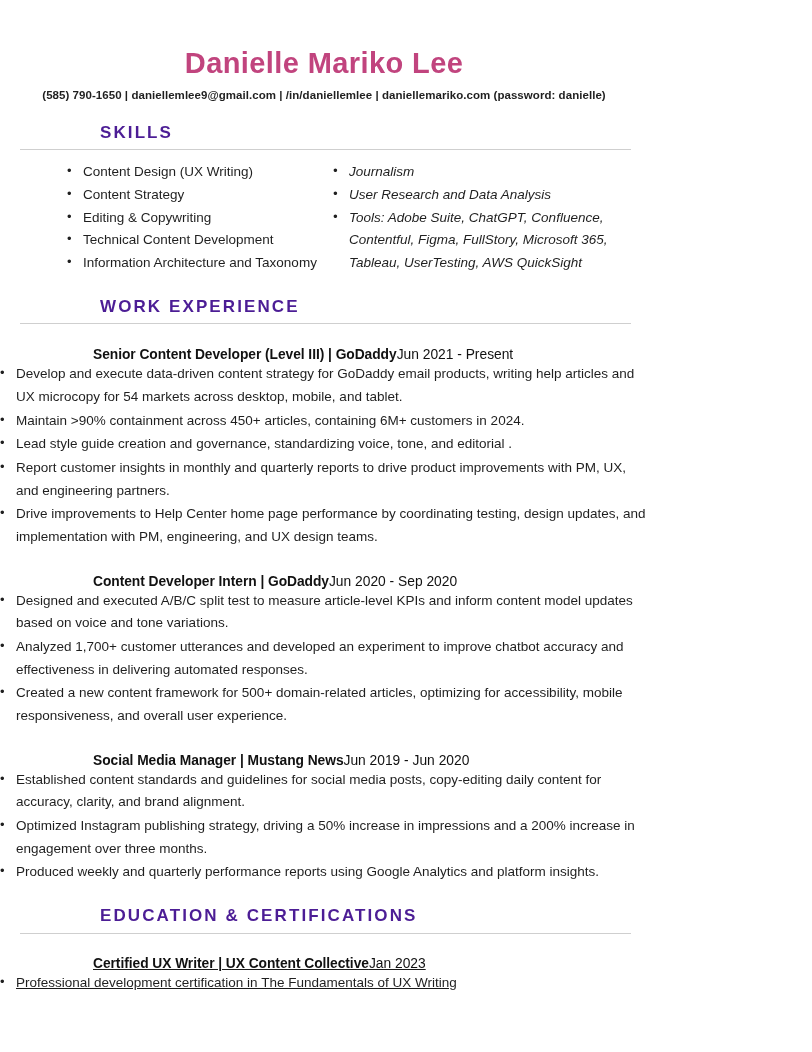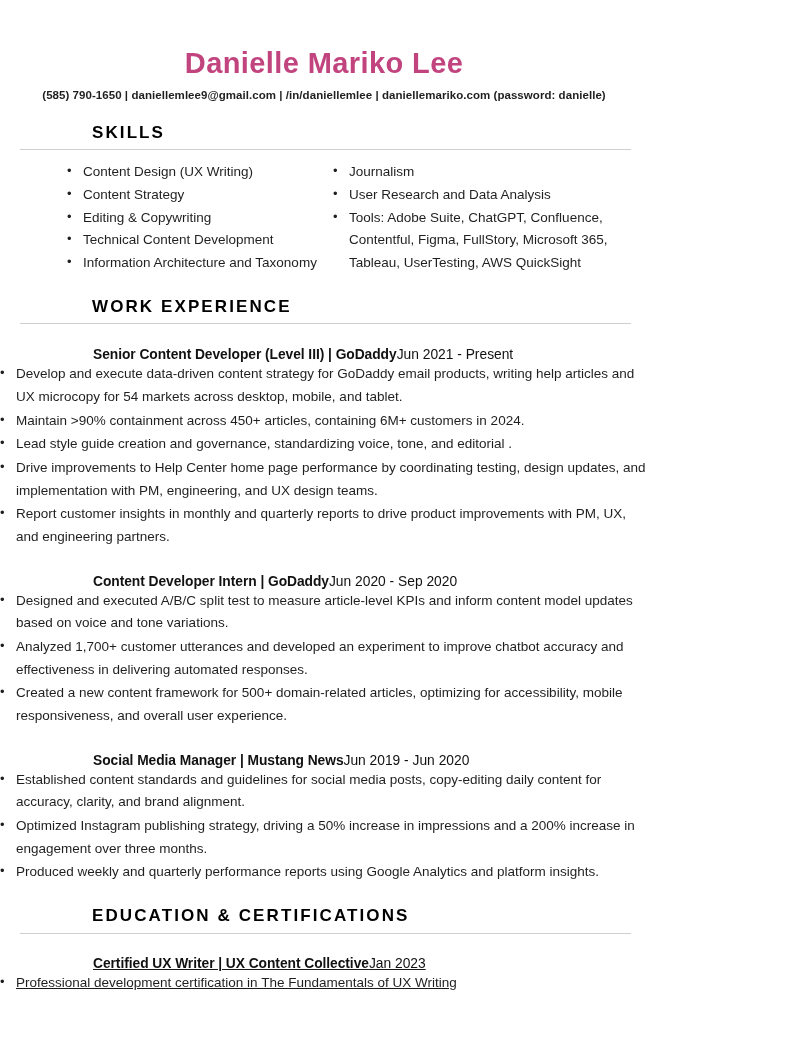--- a/index.html
+++ b/index.html
@@ -46,24 +46,24 @@
     letter-spacing: 0.05px;
   }
 
   
   .section {
     margin-top: 22px;
   }
   .section-title {
     font-size: 17px;
     font-weight: bold;
-    color: #000000;
+    color: #4c1d95;
     letter-spacing: 2.1px;
     padding-left: 92px;
-    margin: 0 0 0 0;
+    margin: 0 0 0 8px;
     line-height: 1.15;
   }
   .divider {
     height: 1px;
     background: #cfcfcf;
     margin: 7px 17px 0 20px;
   }
 
   
   .skills-wrap {
@@ -72,20 +72,21 @@
   }
   .skills-col-left {
     width: 320px;
     padding-left: 67px;
     box-sizing: border-box;
   }
   .skills-col-right {
     flex: 1;
     padding-left: 13px;
     box-sizing: border-box;
+    font-style: italic;
   }
   ul.blist {
     list-style: none;
     margin: 0;
     padding: 0;
   }
   ul.blist > li {
     position: relative;
     padding-left: 16px;
     font-size: 13.5px;
@@ -184,22 +185,22 @@
     <div id="work-entries">
         <div class="entry exp-first">
           <div class="entry-head">
             <div class="entry-title">Senior Content Developer (Level III) | GoDaddy</div>
             <div class="entry-date">Jun 2021 - Present</div>
           </div>
           <ul class="blist entry-bullets">
             <li>Develop and execute data-driven content strategy for GoDaddy email products, writing help articles and UX microcopy for 54 markets across desktop, mobile, and tablet.</li>
             <li>Maintain &gt;90% containment across 450+ articles, containing 6M+ customers in 2024.</li>
             <li>Lead style guide creation and governance, standardizing voice, tone, and editorial .</li>
+            <li>Report customer insights in monthly and quarterly reports to drive product improvements with PM, UX, and engineering partners.</li>
             <li>Drive improvements to Help Center home page performance by coordinating testing, design updates, and implementation with PM, engineering, and UX design teams.</li>
-            <li>Report customer insights in monthly and quarterly reports to drive product improvements with PM, UX, and engineering partners.</li>
           </ul>
         </div>
         <div class="entry">
           <div class="entry-head">
             <div class="entry-title">Content Developer Intern | GoDaddy</div>
             <div class="entry-date">Jun 2020 - Sep 2020</div>
           </div>
           <ul class="blist entry-bullets">
             <li>Designed and executed A/B/C split test to measure article-level KPIs and inform content model updates based on voice and tone variations.</li>
             <li>Analyzed 1,700+ customer utterances and developed an experiment to improve chatbot accuracy and effectiveness in delivering automated responses.</li>

